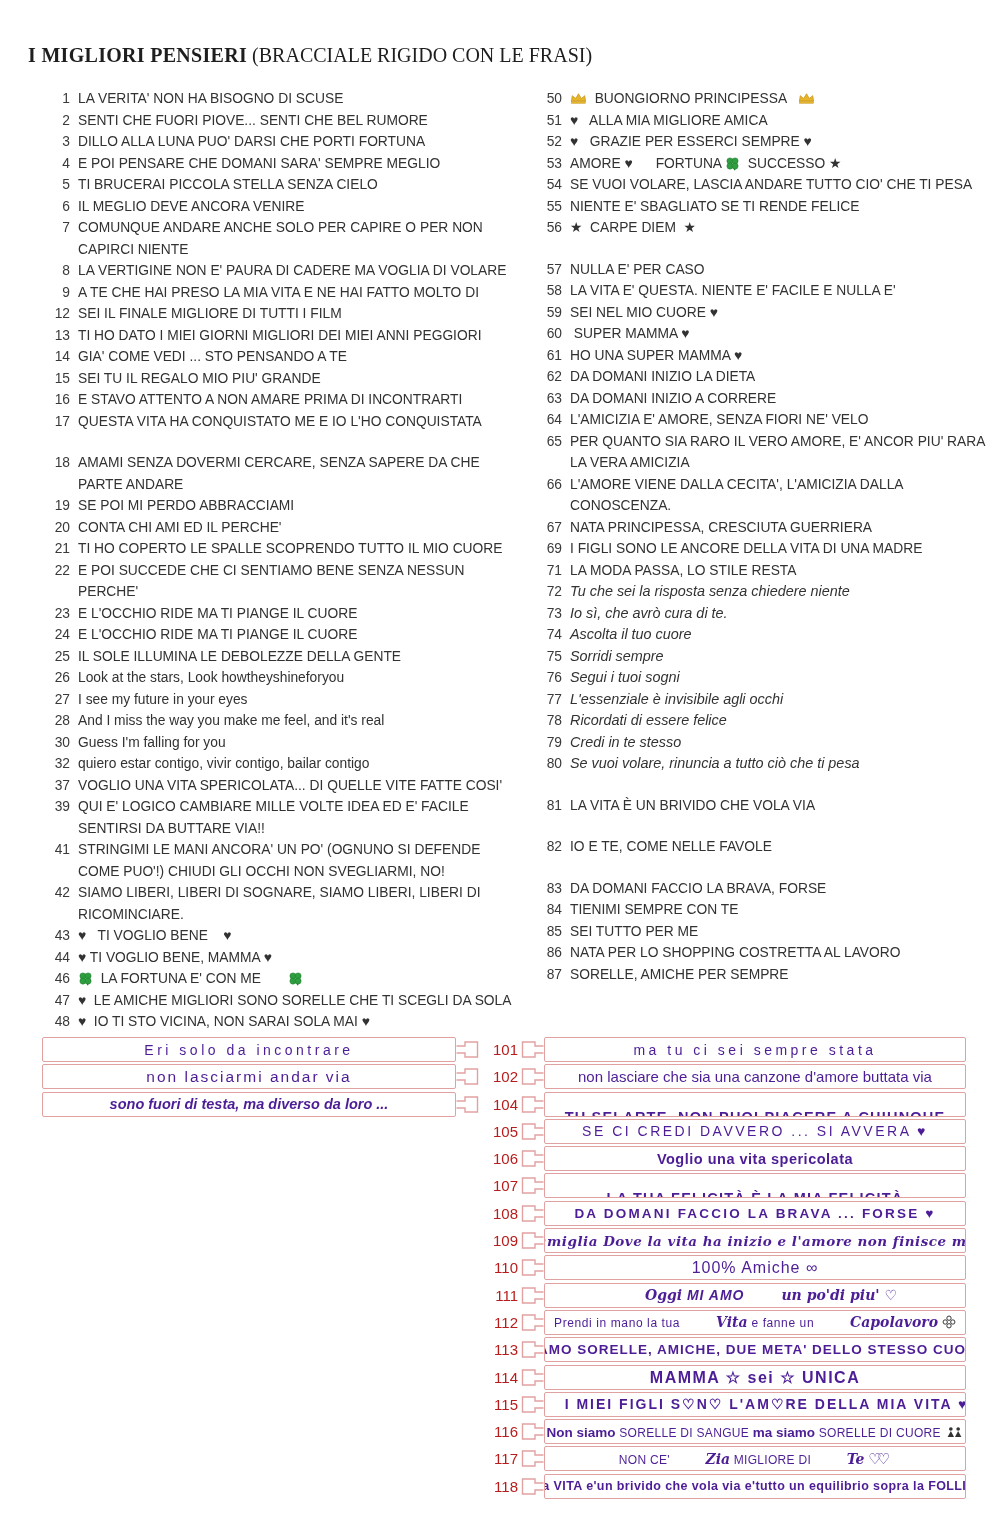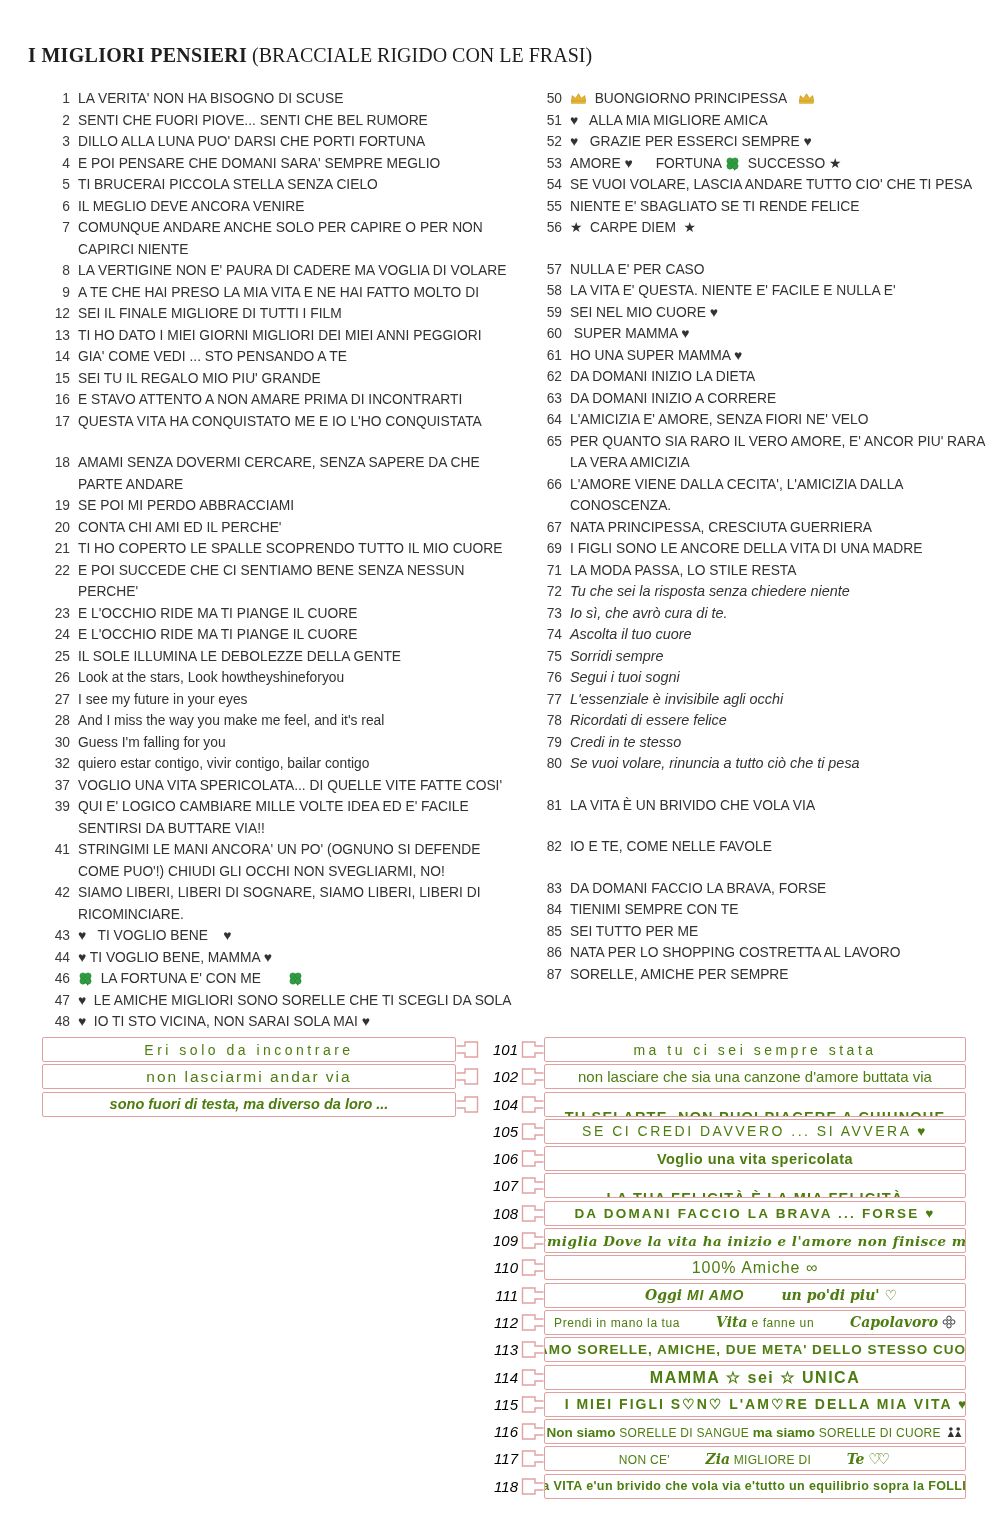--- a/index.html
+++ b/index.html
@@ -20,23 +20,23 @@
   .icon{display:inline-block;}
   .icon svg{vertical-align:-2px;}
   .ic-clover svg{vertical-align:-3px;}
   .lh{letter-spacing:-5px;margin-right:6px;font-size:15px;}
   
   .banners-left{position:absolute;left:42px;top:1038px;width:437px;}
   .banners-right{position:absolute;left:484px;top:1038px;width:482px;}
   .brow{display:flex;align-items:center;height:23px;margin-bottom:4.3px;}
   .brect{flex:1;height:100%;border:1.4px solid #e2a1a1;border-radius:2px;background:#fff;
          display:flex;align-items:center;justify-content:center;overflow:hidden;}
-  .bnum{flex:0 0 34px;text-align:right;font-size:15px;color:#000000;padding-right:3px;font-style:italic;}
+  .bnum{flex:0 0 34px;text-align:right;font-size:15px;color:#b91c1c;padding-right:3px;}
   .btab{flex:0 0 23px;height:23px;color:#e2a1a1;display:flex;align-items:center;}
-  .btxt{white-space:pre;text-align:center;color:#4d7c0f;}
+  .btxt{white-space:pre;text-align:center;color:#4c1d95;}
   
   .s-spaced{font-size:14px;letter-spacing:3.5px;}
   .s-spaced2{font-size:15.5px;letter-spacing:2px;}
   .s-plain{font-size:15px;}
   .s-comic{font-size:14.5px;font-weight:bold;font-style:italic;}
   .s-boldcaps{font-size:14.5px;font-weight:bold;letter-spacing:1.2px;margin-top:25px;}
   .s-capspaced{font-size:14px;letter-spacing:2.5px;}
   .s-semibold{font-size:14.5px;font-weight:bold;letter-spacing:0.5px;}
   .s-boldcapspaced{font-size:13.5px;font-weight:bold;letter-spacing:2.2px;}
   .s-script{font-family:"DejaVu Serif",serif;font-style:italic;font-weight:bold;font-size:13.5px;letter-spacing:0.5px;}

